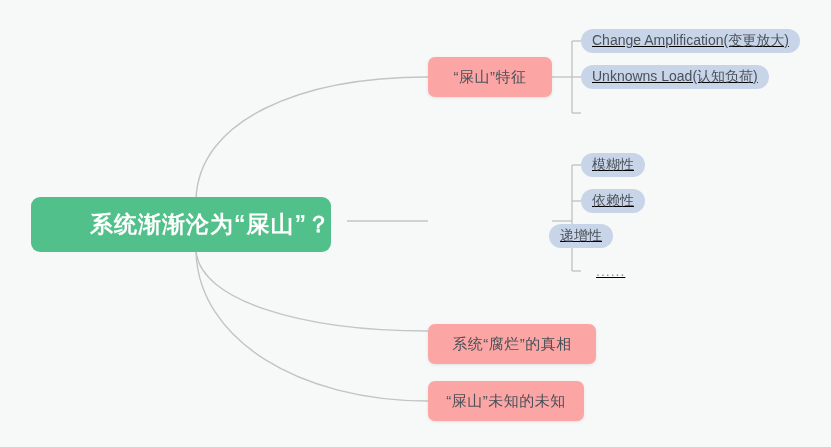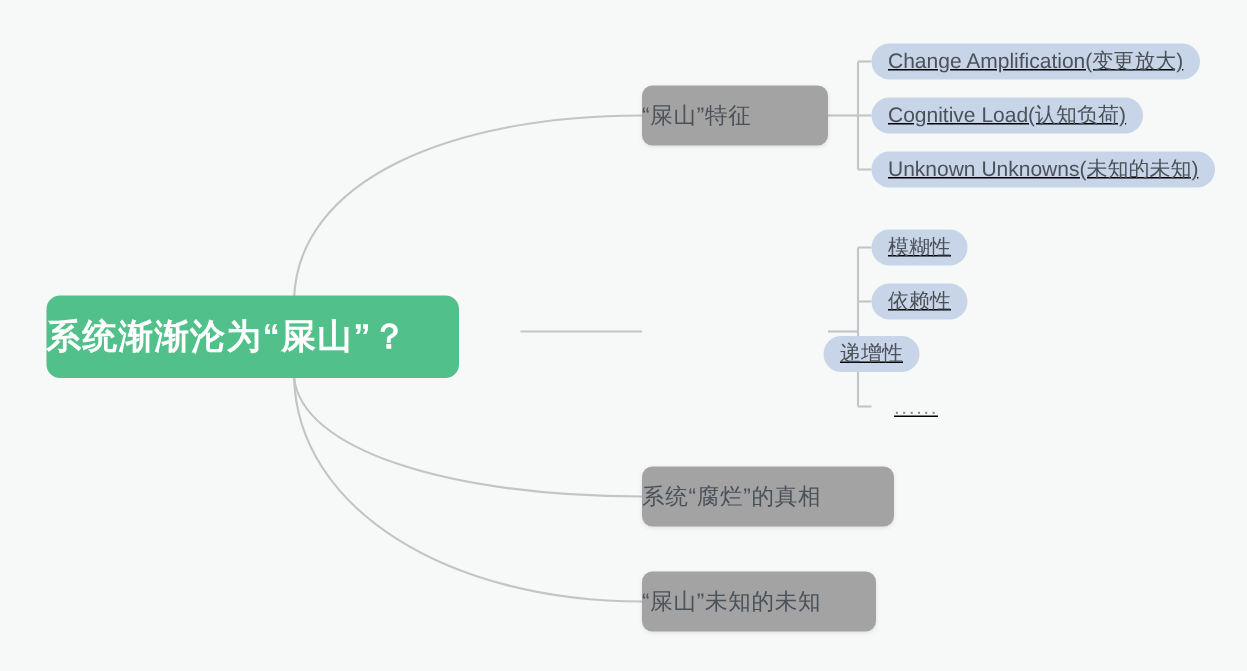--- a/index.html
+++ b/index.html
@@ -25,60 +25,60 @@
     width: 831px;
     height: 447px;
     pointer-events: none;
   }
 
   
   .root-node {
     position: absolute;
     left: 31px;
     top: 197px;
-    width: 275px;
+    width: 300px;
     height: 55px;
     background: #52c08a;
     border-radius: 9px;
     display: flex;
     align-items: center;
-    justify-content: flex-start;
+    justify-content: flex-end;
     box-sizing: border-box;
     z-index: 4;
   }
   .root-node .root-label {
     color: #ffffff;
     font-size: 23px;
     font-weight: bold;
     letter-spacing: 1px;
     white-space: nowrap;
   }
 
   
   .branch-node {
     position: absolute;
-    background: #a3a3a3;
+    background: #fca5a5;
     border-radius: 7px;
     box-shadow: 0 1px 3px rgba(60, 70, 90, 0.13);
     display: flex;
     align-items: center;
-    justify-content: flex-start;
+    justify-content: center;
     box-sizing: border-box;
     z-index: 3;
   }
   .branch-node .branch-label {
     color: #4a5159;
     font-size: 15px;
     white-space: nowrap;
     letter-spacing: 0.5px;
   }
 
   #branch-0 { left: 428px; top: 57px;  width: 124px; height: 40px; }
   #branch-1 { left: 428px; top: 201px; width: 124px; height: 40px; }
-  #branch-2 { left: 428px; top: 311px; width: 168px; height: 40px; }
+  #branch-2 { left: 428px; top: 324px; width: 168px; height: 40px; }
   #branch-3 { left: 428px; top: 381px; width: 156px; height: 40px; }
 
   
   .leaf-node {
     position: absolute;
     display: flex;
     align-items: center;
     z-index: 3;
     text-decoration: underline;
   }
@@ -132,24 +132,21 @@
     <span class="root-label">系统渐渐沦为“屎山”？</span>
   </div>
 
   <div class="branch-node" id="branch-0">
     <span class="branch-label">“屎山”特征</span>
   </div>
   <div class="leaf-node" style="left:581px; top:29px;">
     <span class="leaf-pill">Change Amplification(变更放大)</span>
   </div>
   <div class="leaf-node" style="left:581px; top:65px;">
-    <span class="leaf-pill">Cognitive Load(认知负荷)</span>
-  </div>
-  <div class="leaf-node" style="left:581px; top:101px;">
-    <span class="leaf-pill">Unknown Unknowns(未知的未知)</span>
+    <span class="leaf-pill">Unknowns Load(认知负荷)</span>
   </div>
 
   <div class="leaf-node" style="left:581px; top:153px;">
     <span class="leaf-pill">模糊性</span>
   </div>
   <div class="leaf-node" style="left:581px; top:189px;align-items:center;">
     <span class="leaf-pill">依赖性</span>
   </div>
   <div class="leaf-node" style="left:549px; top:224px;">
     <span class="leaf-pill">递增性</span>

